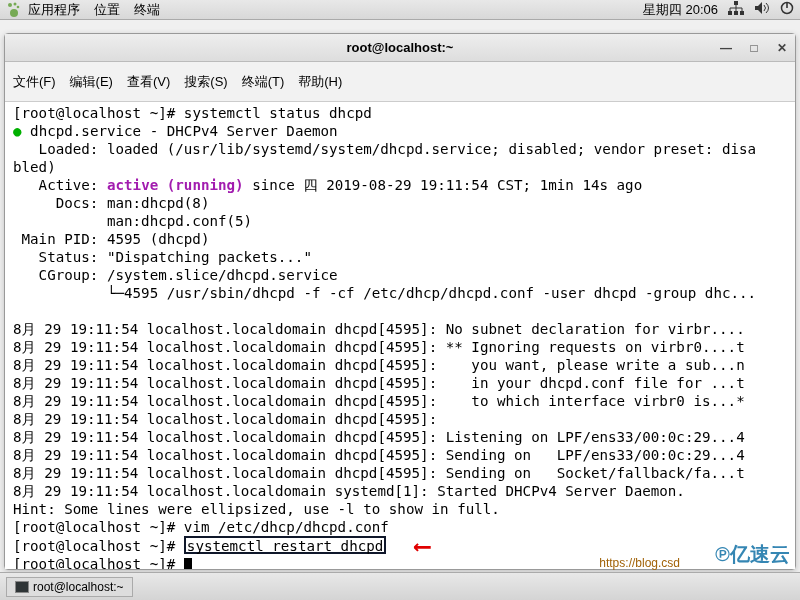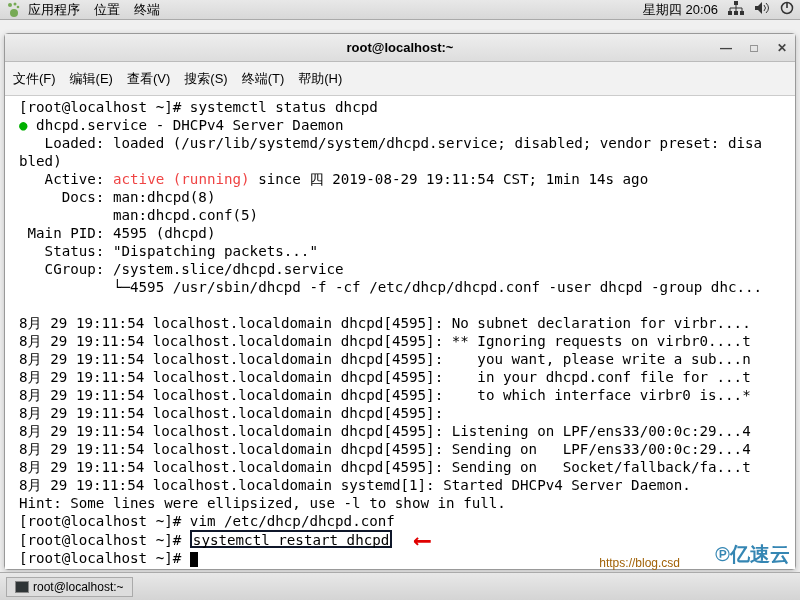--- a/index.html
+++ b/index.html
@@ -6,24 +6,24 @@
 body { font-family: sans-serif; font-size: 13px; background: #f0f0f0; width: 800px; height: 600px; overflow: hidden; position: relative; }
 .topbar { height: 20px; background: linear-gradient(#e8e8e8, #d8d8d8); border-bottom: 1px solid #aaa; display: flex; align-items: center; padding: 0 6px; font-size: 13px; }
 .topbar .menu-item { margin-right: 14px; cursor: pointer; }
 .topbar .spacer { flex: 1; }
 .topbar .tray { display: flex; align-items: center; gap: 10px; }
 .topbar .gnome-foot { width: 16px; height: 16px; margin-right: 6px; display: inline-block; }
 .window { position: absolute; top: 33px; left: 4px; right: 4px; bottom: 30px; background: #fff; border: 1px solid #999; border-radius: 4px; box-shadow: 0 2px 6px rgba(0,0,0,.2); display: flex; flex-direction: column; }
 .titlebar { height: 28px; background: linear-gradient(#eee, #ddd); border-bottom: 1px solid #bbb; display: flex; align-items: center; justify-content: center; position: relative; font-size: 13px; font-weight: bold; }
 .titlebar .wbtns { position: absolute; right: 6px; display: flex; gap: 14px; font-size: 12px; color: #444; }
 .titlebar .wbtn { cursor: pointer; width: 14px; text-align: center; }
-.menubar { height: 34px; background: #f2f2f2; border-bottom: 1px solid #ccc; display: flex; align-items: center; padding: 0 8px; gap: 14px; font-size: 13px; }
+.menubar { height: 40px; background: #f2f2f2; border-bottom: 1px solid #ccc; display: flex; align-items: center; padding: 0 8px; gap: 14px; font-size: 13px; }
 .menubar span { cursor: pointer; }
-.term { flex: 1; background: #fff; color: #000; font-family: "DejaVu Sans Mono", monospace; font-size: 14.2px; line-height: 18px; padding: 2px 14px; white-space: pre; overflow: hidden; position: relative; }
-.green { color: #ef4444; font-weight: normal; }
+.term { flex: 1; background: #fff; color: #000; font-family: "DejaVu Sans Mono", monospace; font-size: 14.2px; line-height: 18px; padding: 2px 8px; white-space: pre; overflow: hidden; position: relative; }
+.green { color: #a21caf; font-weight: bold; }
 .redb { color: #000000; font-weight: normal; }
 .bullet { color: #00b000; }
 .boxred { border: 2px solid #0f172a; padding: 0 1px; display: inline-block; height: 18px; line-height: 16px; }
 .arrow { position: absolute; color: #e00000; font-size: 24px; left: 410px; top: 435px; font-weight: bold; }
 .anno { position: absolute; color: #e00000; font-size: 18px; left: 470px; top: 431px; }
 .cursor { background: #000; display: inline-block; width: 8px; height: 15px; vertical-align: middle; }
 .taskbar { position: absolute; bottom: 0; left: 0; right: 0; height: 28px; background: linear-gradient(#e8e8e8, #d4d4d4); border-top: 1px solid #aaa; display: flex; align-items: center; padding: 0 6px; font-size: 12px; }
 .task { background: #ddd; border: 1px solid #aaa; padding: 2px 8px; display: flex; align-items: center; gap: 4px; }
 .tiny-term-icon { width: 14px; height: 12px; background: #2e3436; border: 1px solid #888; display: inline-block; }
 .watermark { position: absolute; right: 10px; bottom: 32px; font-size: 20px; color: #0369a1; font-weight: bold; opacity: .8; }

